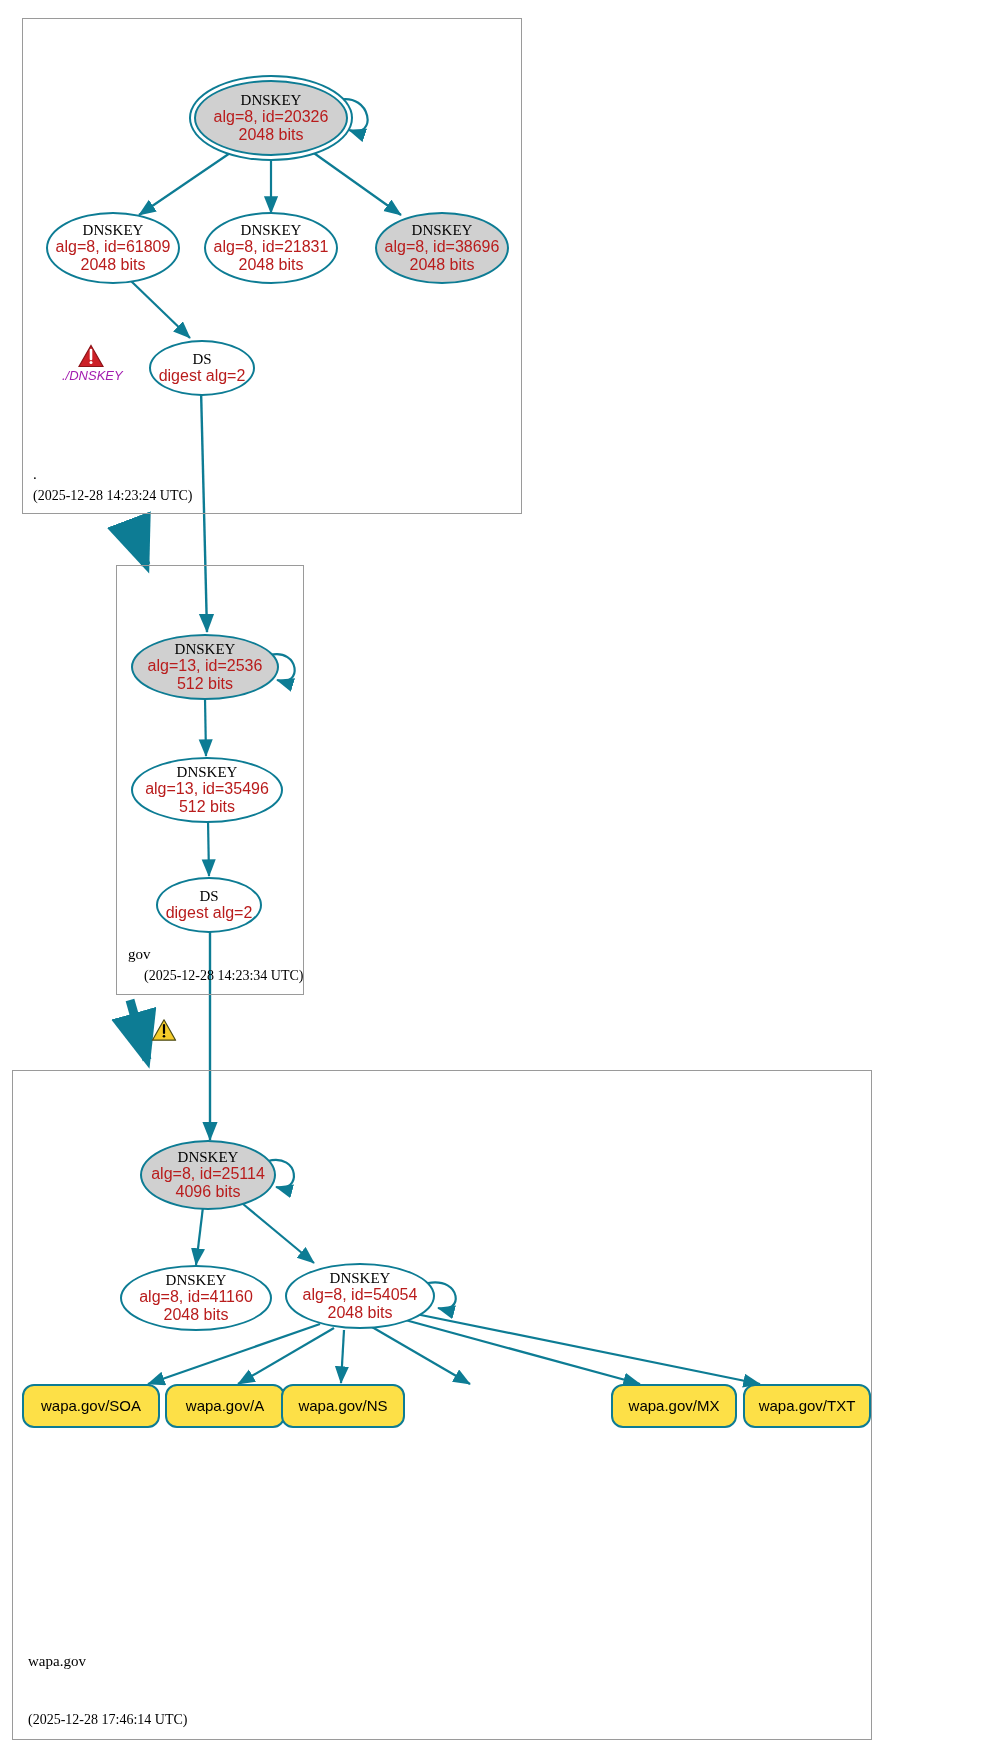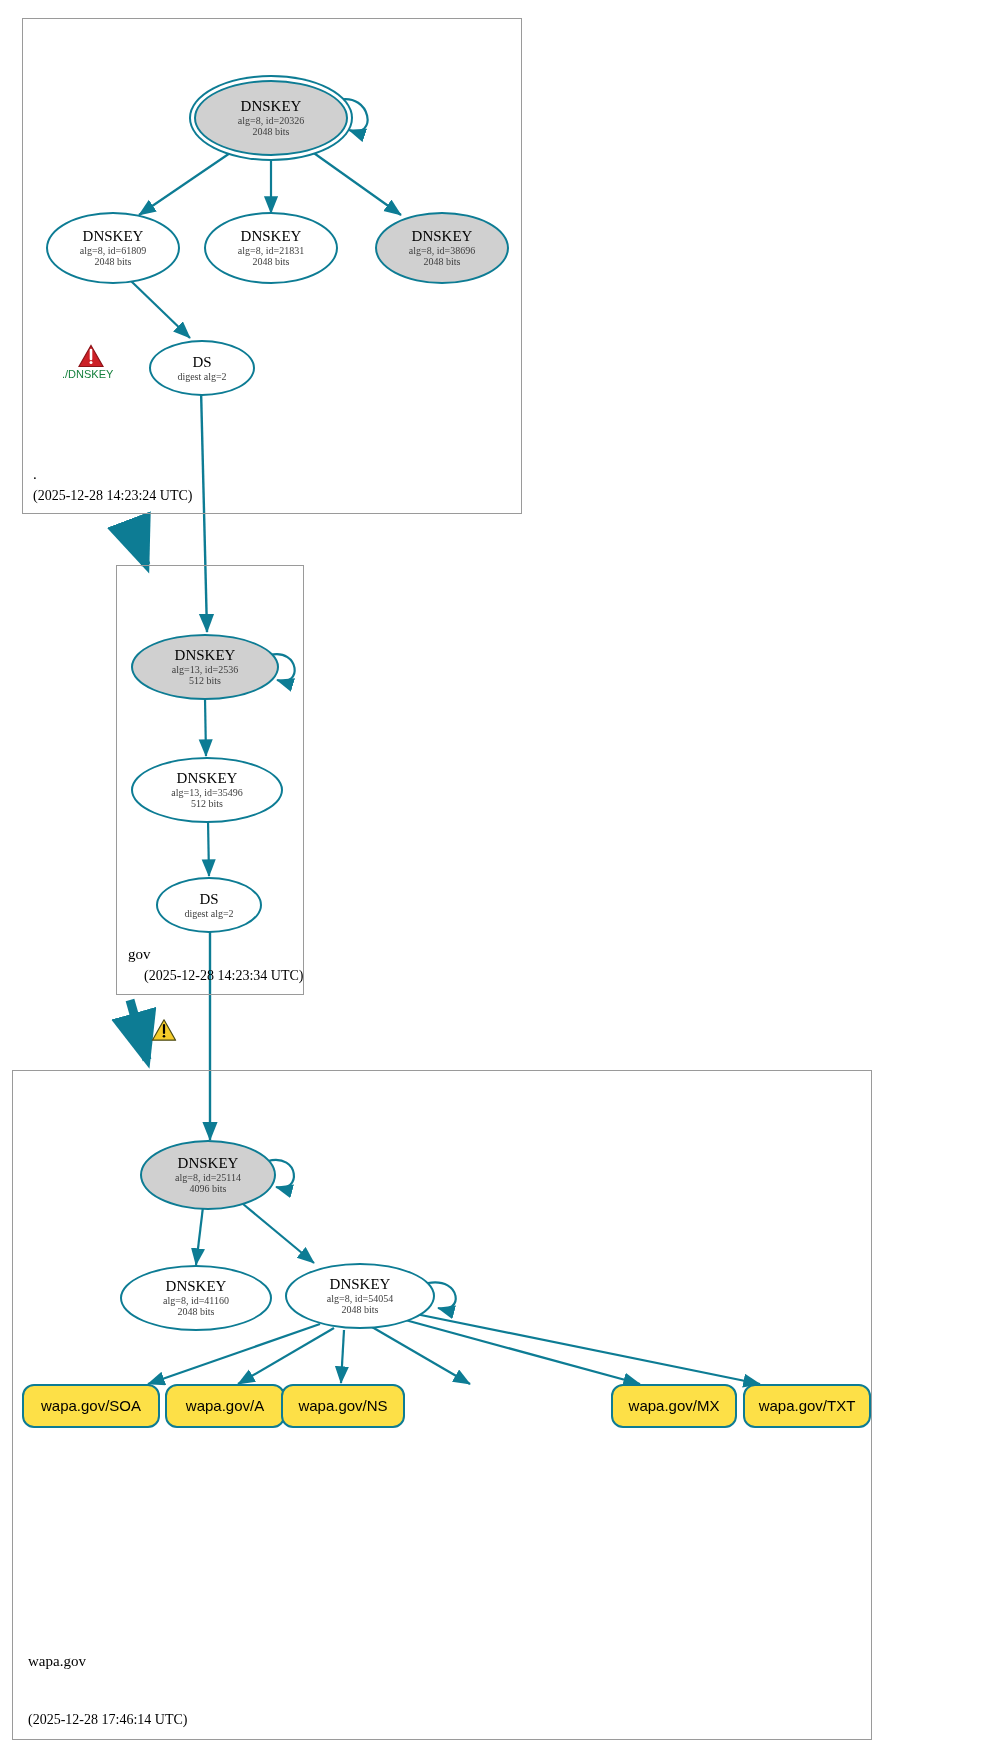--- a/index.html
+++ b/index.html
@@ -54,23 +54,23 @@
     box-sizing: border-box;
     text-align: center;
     line-height: 1.12;
   }
   .node .t1 {
     font-family: Liberation Serif, serif;
     font-size: 15px;
     color: #000000;
   }
   .node .t2, .node .t3 {
-    font-family: Liberation Serif, serif;
-    font-size: 10px;
-    color: #404040;
+    font-family: Liberation Sans, sans-serif;
+    font-size: 16px;
+    color: #b91c1c;
   }
   .ellipse {
     border: 2px solid #0d7c94;
     border-radius: 50%;
     background: #ffffff;
   }
   .ellipse.shaded {
     background: #d0d0d0;
   }
   .ellipse.dbl {
@@ -83,22 +83,23 @@
   }
   .rrset .t1 {
     font-family: "Liberation Sans", sans-serif;
     font-size: 15px;
     color: #000000;
     white-space: nowrap;
   }
   .err-label {
     position: absolute;
     font-family: "Liberation Sans", sans-serif;
-    font-size: 11px;
-    color: #15803d;
+    font-style: italic;
+    font-size: 13px;
+    color: #a21caf;
     white-space: nowrap;
   }
   .icon-wrap {
     position: absolute;
   }
 </style>
 </head>
 <body>
 
 <div id="canvas">

